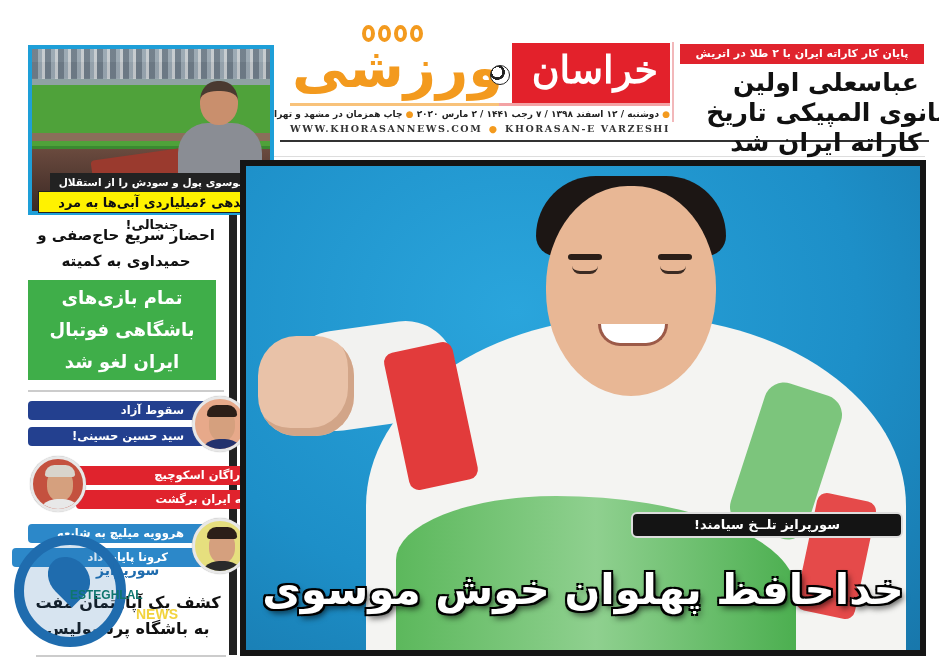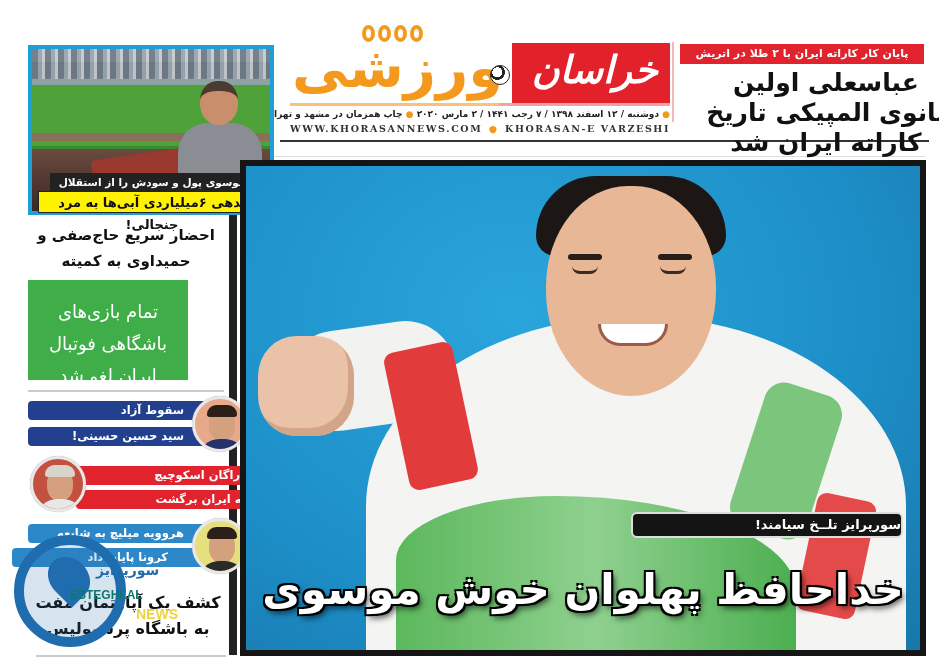--- a/index.html
+++ b/index.html
@@ -3,21 +3,21 @@
 <meta charset="utf-8">
 <style>
   * { box-sizing: border-box; margin: 0; padding: 0; }
   html, body { width: 939px; height: 661px; background: #ffffff; overflow: hidden; }
   body { position: relative; font-family: "DejaVu Sans", sans-serif; direction: ltr; }
   .rtl { direction: rtl; unicode-bidi: isolate; }
 
   
   .masthead { position: absolute; left: 290px; top: 25px; width: 380px; height: 118px; }
   .logo-red { position: absolute; left: 222px; top: 18px; width: 158px; height: 60px; background: #e3212b; }
-  .logo-red-text { position: absolute; right: 12px; top: 4px; color: #fff; font-size: 38px; font-weight: bold; font-family: "DejaVu Serif", serif; font-style: italic; }
+  .logo-red-text { position: absolute; right: 12px; top: 4px; color: #fff; font-size: 38px; font-weight: bold; font-family: "DejaVu Serif", serif; }
   .logo-orange { position: absolute; left: 0; top: 18px; width: 222px; height: 60px; background: #fff; }
   .logo-orange-text { position: absolute; left: 2px; top: -8px; color: #f39a1e; font-size: 56px; font-weight: bold; font-family: "DejaVu Sans", sans-serif; letter-spacing: -2px; }
   .logo-dots { position: absolute; left: 72px; top: 0; height: 20px; display: flex; gap: 3px; }
   .logo-dots span { width: 13px; height: 17px; border: 4px solid #f39a1e; border-radius: 50%; }
   .logo-ball { position: absolute; left: 200px; top: 40px; width: 20px; height: 20px; border-radius: 50%; background: radial-gradient(circle at 35% 35%, #fff 0 30%, #222 31% 45%, #fff 46%); border: 1px solid #222; }
   .logo-underline { position: absolute; left: 0; top: 78px; width: 380px; height: 3px; background: linear-gradient(90deg, #f8c27a 0 55%, #f3a2a4 55%); }
   .date-line { position: absolute; left: 0; top: 84px; width: 380px; font-size: 9px; color: #222; font-weight: bold; text-align: right; white-space: nowrap; }
   .date-line .dot { color: #f39a1e; }
   .web-line { position: absolute; left: 0; top: 98px; width: 380px; font-size: 9.5px; color: #333; font-weight: bold; letter-spacing: 1.6px; font-family: "DejaVu Serif", serif; white-space: nowrap; display: flex; justify-content: space-between; }
   .web-line .dot { color: #f39a1e; }
@@ -39,21 +39,21 @@
   .tl-body { position: absolute; left: 0; top: 44px; width: 84px; height: 80px; background: #8a8d94; border-radius: 30px 30px 0 0; }
   .tl-rail { position: absolute; left: 0; top: 84px; width: 238px; height: 8px; background: #8a6f5a; }
   .tl-rail2 { position: absolute; left: 0; top: 100px; width: 238px; height: 62px; background: linear-gradient(180deg, #6a4a3e, #3a2824); }
   .tl-rug { position: absolute; left: 60px; top: 104px; width: 110px; height: 30px; background: #9a3a2e; border-radius: 4px; transform: rotate(-8deg); }
   .tl-cap1 { position: absolute; left: 22px; top: 128px; width: 204px; height: 18px; background: #222; color: #fff; font-size: 10.5px; font-weight: bold; text-align: center; line-height: 18px; }
   .tl-cap2 { position: absolute; left: 10px; top: 146px; width: 228px; height: 22px; background: #fff200; color: #111; font-size: 13px; font-weight: bold; text-align: center; line-height: 22px; border: 1px solid #222; }
 
   
   .left-col { position: absolute; left: 28px; top: 222px; width: 196px; }
   .lc-headline { position: absolute; left: 0; top: 0; width: 196px; color: #111; font-size: 15px; font-weight: bold; text-align: center; line-height: 26px; }
-  .green-box { position: absolute; left: 0; top: 58px; width: 160px; height: 100px; background: #3fae49; color: #fff; font-size: 18px; font-weight: normal; text-align: center; line-height: 32px; padding-top: 16px; }
+  .green-box { position: absolute; left: 0; top: 58px; width: 188px; height: 100px; background: #3fae49; color: #fff; font-size: 18px; font-weight: bold; text-align: center; line-height: 32px; padding-top: 2px; }
   .lc-rule { position: absolute; left: 0; top: 168px; width: 196px; height: 2px; background: #ccc; }
   .dark-vline { position: absolute; left: 229px; top: 215px; width: 8px; height: 440px; background: #222; }
 
   .pill { position: absolute; height: 19px; color: #fff; font-size: 11.5px; font-weight: bold; line-height: 19px; padding-right: 44px; border-radius: 4px; white-space: nowrap; }
   .pill.blue { background: #23408f; }
   .pill.red { background: #e0232d; }
   .pill.lblue { background: #2c88c9; }
   .avatar { position: absolute; width: 56px; height: 56px; border-radius: 50%; border: 3px solid #e8e8e8; box-shadow: 0 0 1px #999; overflow: hidden; }
   .av-face { position: absolute; left: 14px; top: 10px; width: 26px; height: 32px; border-radius: 45%; background: #d5a07e; }
   .av-hair { position: absolute; left: 12px; top: 6px; width: 30px; height: 12px; border-radius: 14px 14px 4px 4px; background: #2c1f18; }
@@ -80,21 +80,21 @@
   .jersey-green2 { position: absolute; left: 500px; top: 220px; width: 80px; height: 150px; background: #6fc06f; transform: rotate(18deg); border-radius: 20px; opacity: .9; }
   .jersey-red2 { position: absolute; left: 560px; top: 330px; width: 60px; height: 120px; background: #e54a4a; transform: rotate(12deg); border-radius: 10px; }
   .arm { position: absolute; left: 40px; top: 160px; width: 170px; height: 100px; background: #f2f2f0; border-radius: 50px; transform: rotate(-8deg); }
   .fist { position: absolute; left: 12px; top: 170px; width: 96px; height: 100px; background: #e9c2a8; border-radius: 40%; box-shadow: inset -6px -8px 0 #d2a588; }
   .head { position: absolute; left: 300px; top: 20px; width: 170px; height: 210px; border-radius: 48% 48% 50% 50%; background: #e8b795; }
   .hair { position: absolute; left: 290px; top: 10px; width: 190px; height: 80px; border-radius: 90px 90px 30px 30px; background: #1c1614; }
   .eye { position: absolute; top: 100px; width: 26px; height: 8px; border-radius: 0 0 12px 12px; border-bottom: 3px solid #3a2a22; }
   .mouth { position: absolute; left: 352px; top: 158px; width: 70px; height: 22px; background: #fff; border-radius: 0 0 35px 35px; border: 3px solid #9c5a48; border-top: none; }
   .brow { position: absolute; top: 88px; width: 34px; height: 6px; background: #2a1e18; border-radius: 4px; }
 
-  .sub-caption { position: absolute; left: 385px; top: 346px; width: 272px; height: 26px; background: #141414; border: 2px solid #ddd; border-radius: 6px; color: #fff; font-size: 13px; font-weight: bold; line-height: 22px; letter-spacing: 1px; }
+  .sub-caption { position: absolute; left: 385px; top: 346px; width: 272px; height: 26px; background: #141414; border: 2px solid #ddd; border-radius: 6px; color: #fff; font-size: 13px; font-weight: bold; text-align: center; line-height: 22px; letter-spacing: 1px; }
   .main-headline { position: absolute; left: 10px; top: 384px; width: 654px; color: #fff; font-size: 42px; font-weight: bold; text-align: center; line-height: 80px;
      text-shadow: 0 0 3px #000, 2px 2px 0 #000, -2px -2px 0 #000, 2px -2px 0 #000, -2px 2px 0 #000, 3px 4px 6px rgba(0,0,0,.7); }
 </style>
 </head>
 <body>
 
 <div class="masthead">
   <div class="logo-dots">
       <span></span>
       <span></span>

